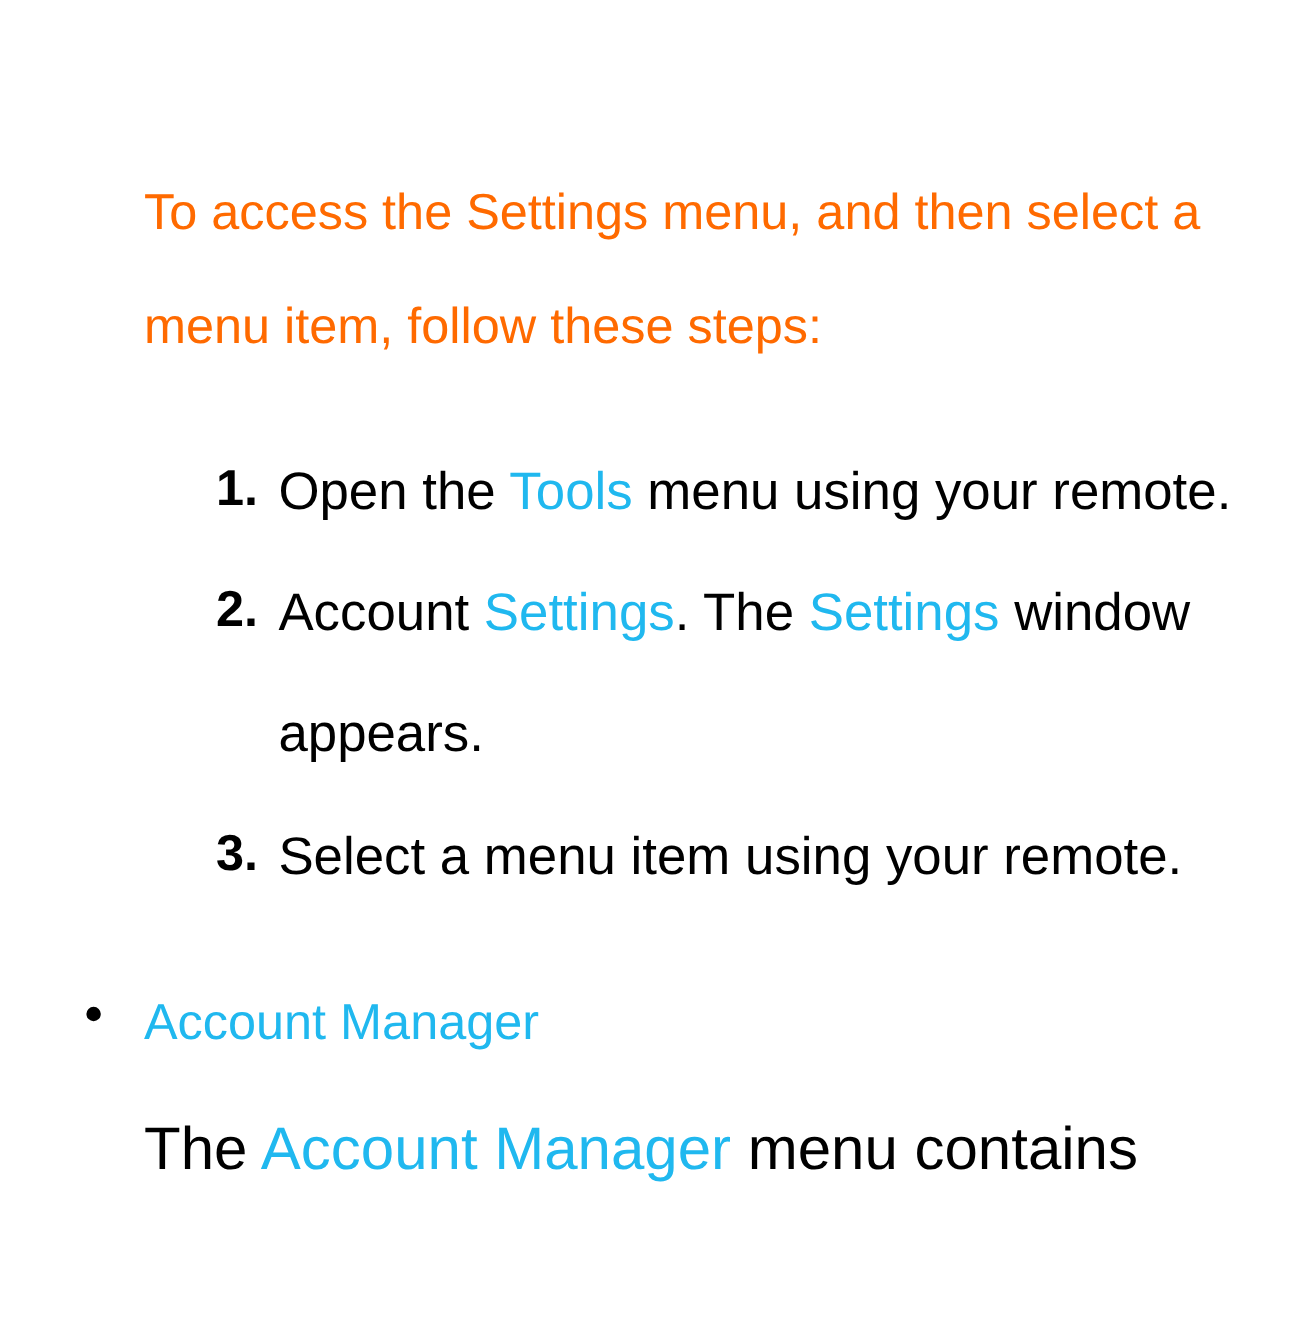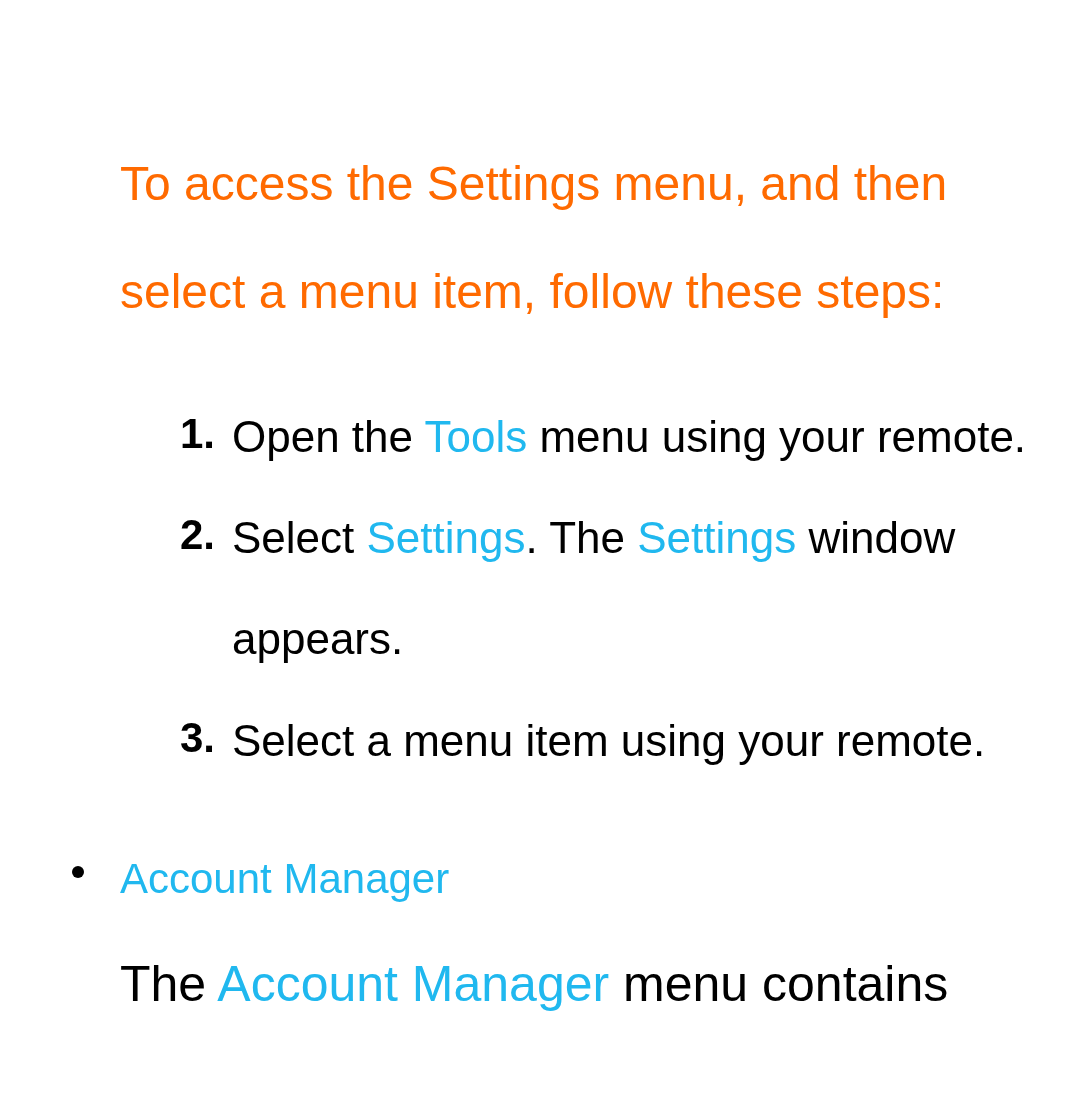--- a/index.html
+++ b/index.html
@@ -13,21 +13,21 @@
     overflow: hidden;
   }
   .page {
     box-sizing: border-box;
     width: 1080px;
     height: 1104px;
     padding: 130px 30px 0 120px;
   }
   .intro {
     color: #ff6a00;
-    font-size: 48px;
+    font-size: 42px;
     line-height: 2.25;
     margin: 0;
   }
   ol.steps {
     margin: 40px 0 0 0;
     padding: 0 0 0 60px;
     counter-reset: step;
     list-style: none;
   }
   ol.steps > li {
@@ -88,21 +88,21 @@
 
 <div class="page">
 
   <p class="intro">To access the Settings menu, and then select a menu item, follow these steps:</p>
 
   <ol class="steps">
     <li>
       <span>Open the </span><span class="hl">Tools</span><span> menu using your remote.</span>
     </li>
     <li>
-      <span>Select </span><span class="hl">Settings</span><span>. The </span><span class="hl">Settings</span><span> window appears.</span>
+      <span>Account </span><span class="hl">Settings</span><span>. The </span><span class="hl">Settings</span><span> window appears.</span>
     </li>
     <li>
       <span>Select a menu item using your remote.</span>
     </li>
   </ol>
 
   <ul class="bullets">
     <li>
       <span class="bullet-dot"></span>
       <span class="bullet-title">Account Manager</span>

